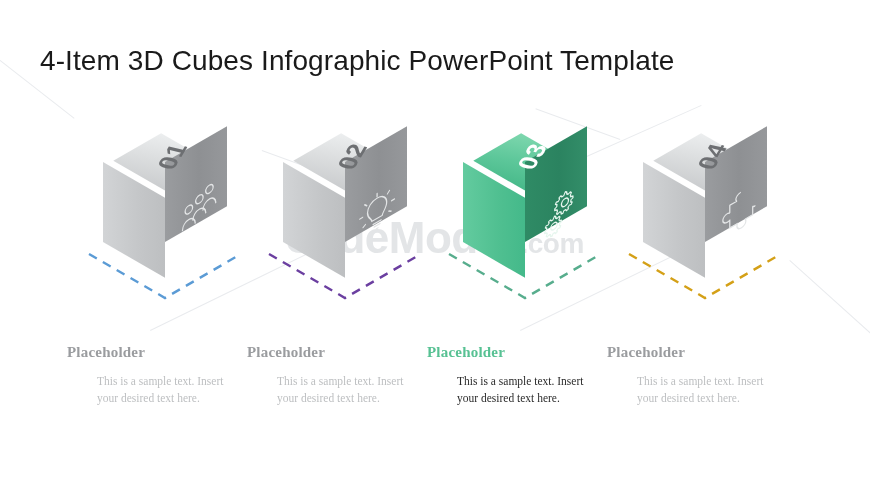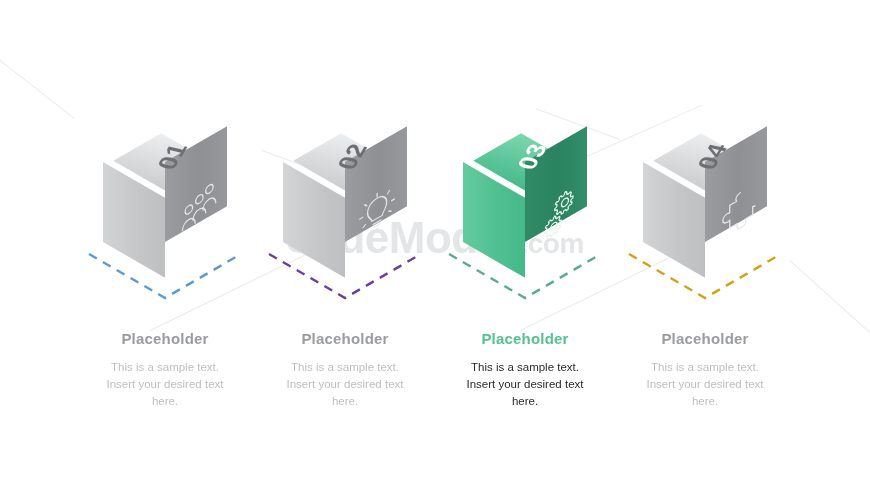--- a/index.html
+++ b/index.html
@@ -197,23 +197,23 @@
     fill: none;
     stroke-width: 2.4;
     stroke-dasharray: 9 7;
     stroke-linecap: butt;
   }
 
   
   .caption {
     position: absolute;
     left: -8px;
-    top: 330px;
+    top: 344px;
     width: 196px;
-    text-align: center;
+    font-family: Liberation Serif, serif;
   }
   .caption-title {
     font-size: 15px;
     font-weight: bold;
     letter-spacing: 0.2px;
     margin: 0 0 11px 0;
     color: #9a9c9f;
   }
   .caption-title.is-active { color: #57c193; }
   .caption-body {
@@ -235,20 +235,21 @@
   <div class="deco-line deco-3"></div>
   <div class="deco-line deco-4"></div>
   <div class="deco-line deco-5"></div>
   <div class="deco-line deco-6"></div>
   <div class="deco-line deco-7"></div>
 
   <div class="watermark">
     <span>SlideModel</span><span class="wm-dot">.com</span>
   </div>
 
+  <h1 class="slide-title">4-Item 3D Cubes Infographic PowerPoint Template</h1>
 
   <div class="items" id="items-root">
       <div class="item item-1">
         <div class="cube-wrap">
           <div class="cube grey">
             <div class="face face-top"></div>
             <div class="face face-left"></div>
             <div class="face face-right"></div>
             <div class="cube-number">
               <span>01</span>

